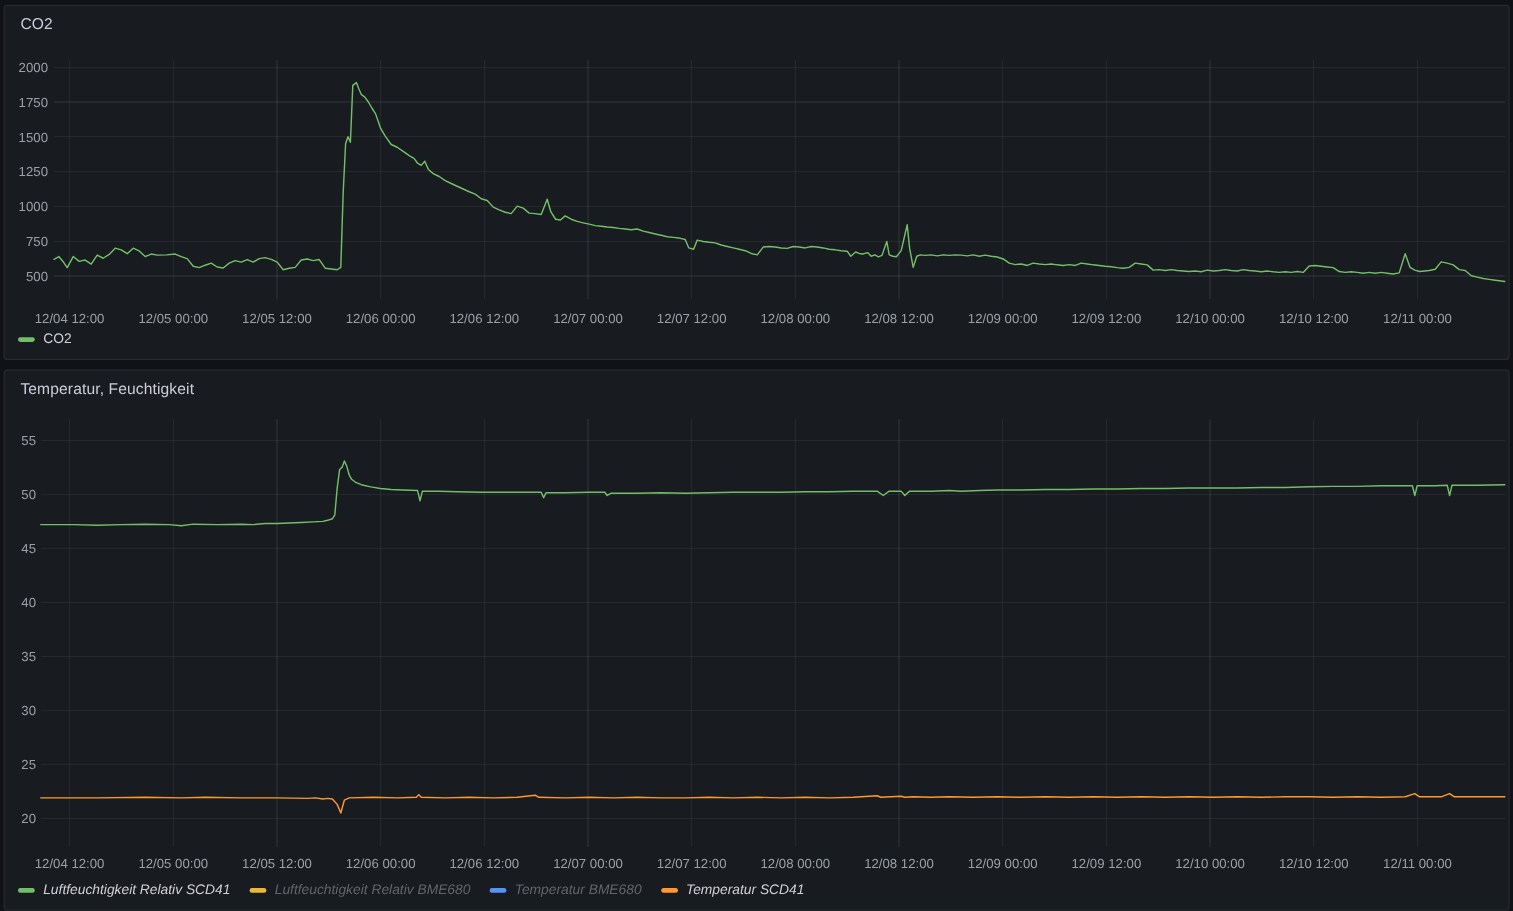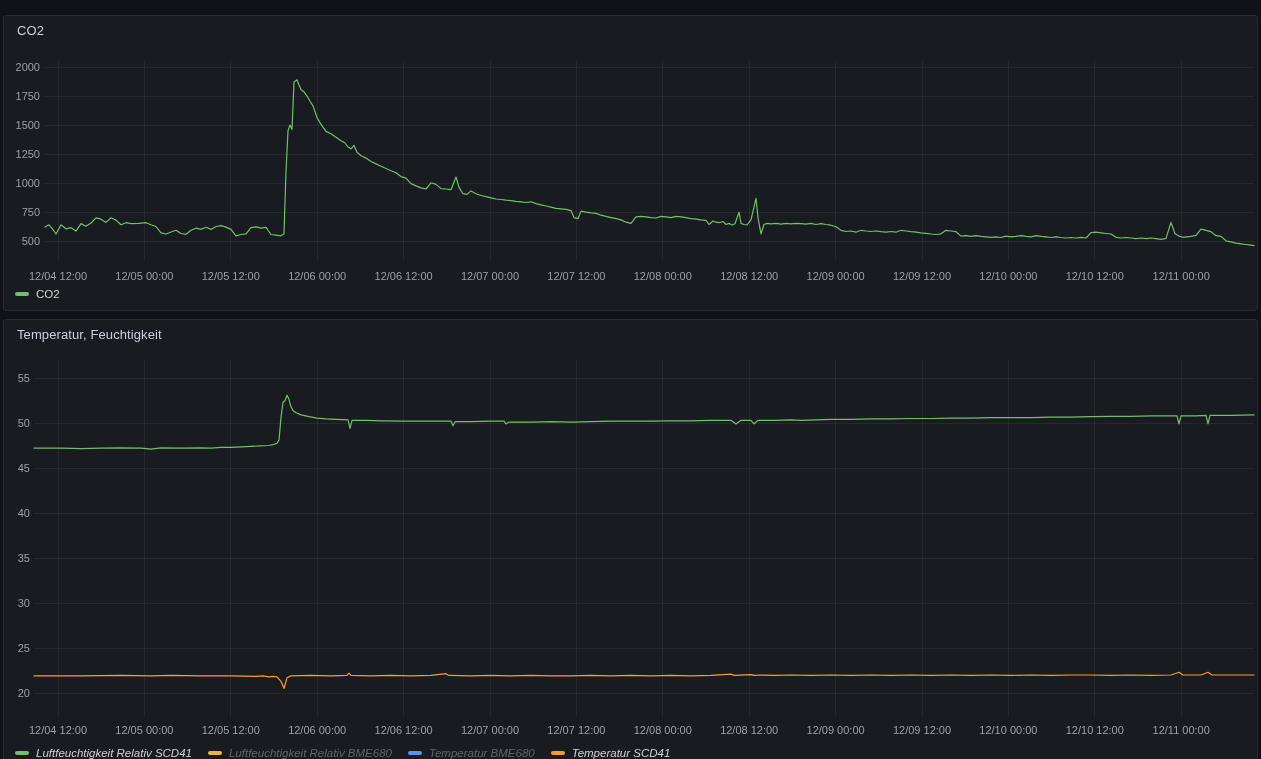--- a/index.html
+++ b/index.html
@@ -1,17 +1,17 @@
 <!DOCTYPE html>
 <html><head>
 <meta charset="utf-8">
 <style>
   html,body{margin:0;padding:0;background:#111217;width:1261px;height:759px;overflow:hidden;
     font-family:"Liberation Sans",sans-serif;}
-  .page{box-sizing:border-box;width:1185px;height:759px;padding:15px 3px;}
+  .page{box-sizing:border-box;width:1185px;height:759px;padding:4px 3px;}
   .panel{position:relative;box-sizing:border-box;background:#181b1f;border:1px solid #282b31;
     border-radius:3px;width:1255px;}
   .panel.p1{height:296px;margin-bottom:8px;}
   .panel.p2{height:451px;}
   .panel-title{position:absolute;top:7px;left:13px;margin:0;font-size:13px;font-weight:500;
     color:#ccccdc;letter-spacing:.1px;cursor:pointer;z-index:2;}
   svg.chart{position:absolute;left:0;top:0;display:block;}
   .grid{stroke:rgba(204,204,220,0.08);stroke-width:1;shape-rendering:crispEdges;}
   .axis-label{fill:#9aa0a8;font-size:11px;font-family:"Liberation Sans",sans-serif;}
   .series-line{fill:none;stroke-width:1.2;stroke-linejoin:round;stroke-linecap:round;}

